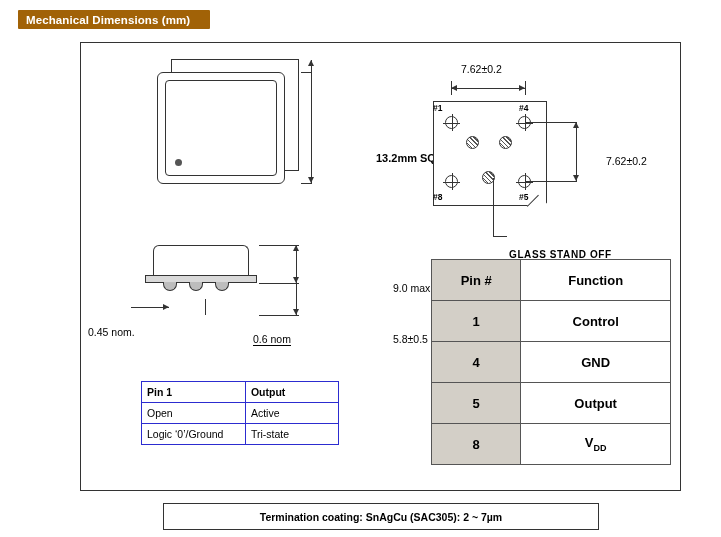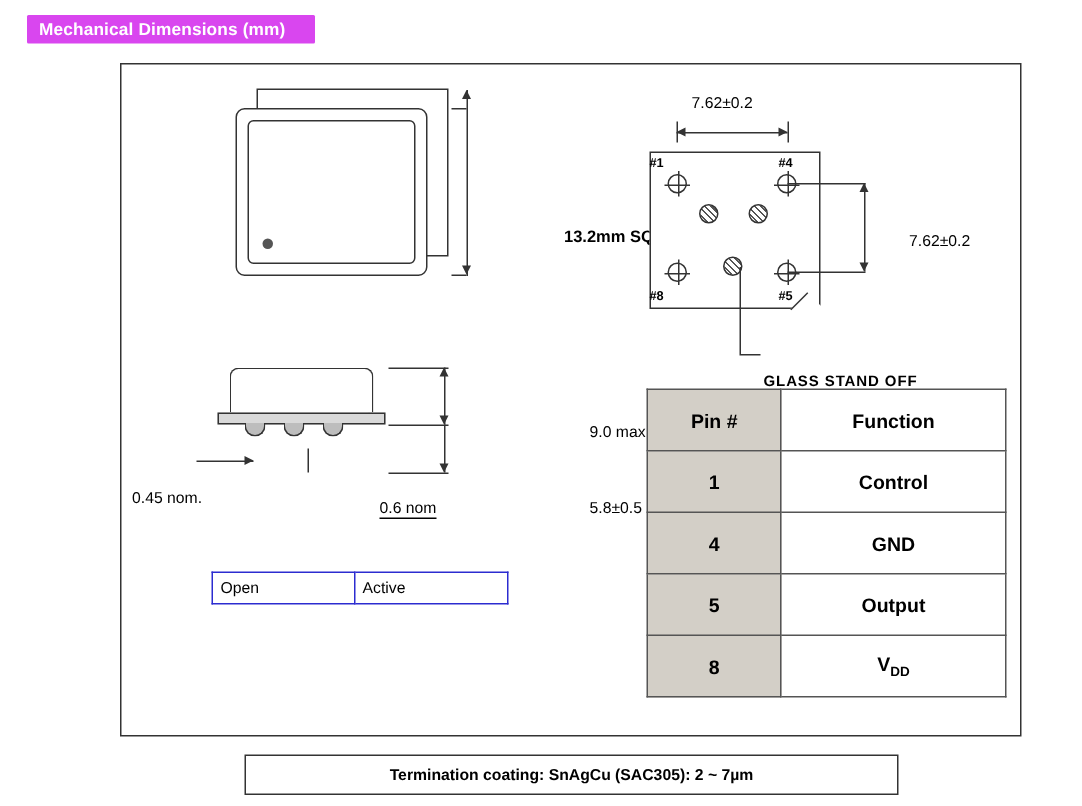--- a/index.html
+++ b/index.html
@@ -15,21 +15,21 @@
     overflow: hidden;
   }
 
   
   .header-bar {
     position: absolute;
     left: 18px;
     top: 10px;
     width: 192px;
     height: 19px;
-    background: #d946ef;
+    background: #a16207;
     border-radius: 1px;
     display: flex;
     align-items: center;
     padding-left: 8px;
     box-sizing: border-box;
   }
   .header-bar .title {
     color: #ffffff;
     font-size: 11.5px;
     font-weight: bold;
@@ -419,23 +419,31 @@
     <div class="arrow-right" style="left:22px; top:65px;"></div>
   </div>
 
   <div class="lbl" style="left:312px; top:239px;">9.0 max</div>
   <div class="lbl" style="left:312px; top:290px;">5.8±0.5</div>
   <div class="lbl" style="left:-72px; top:288px; position:absolute;"></div>
   <div class="lbl" style="left:172px; top:290px; border-bottom:1px solid #000;">0.6 nom</div>
 
   <table class="tbl-pin1">
     <tbody>
+        <tr>
+      <th class="c1">Pin 1</th>
+      <th class="c2">Output</th>
+    </tr>
     <tr>
       <td>Open</td>
       <td>Active</td>
+    </tr>
+    <tr>
+      <td>Logic ‘0’/Ground</td>
+      <td>Tri-state</td>
     </tr>
   </tbody>
     </table>
 
   <div class="br-view">
     <div class="pad-box"></div>
 
     <div class="pad" style="left:34px; top:63px;">
       <span class="cross-h"></span>
         <span class="cross-v"></span>

